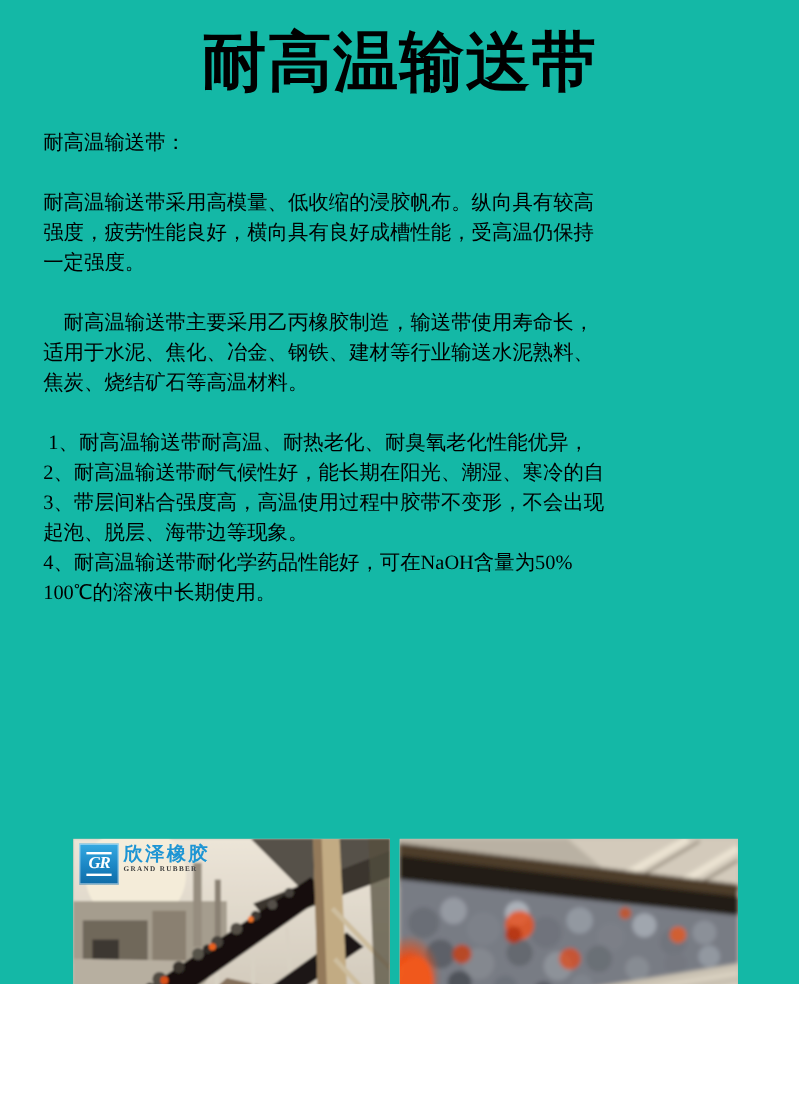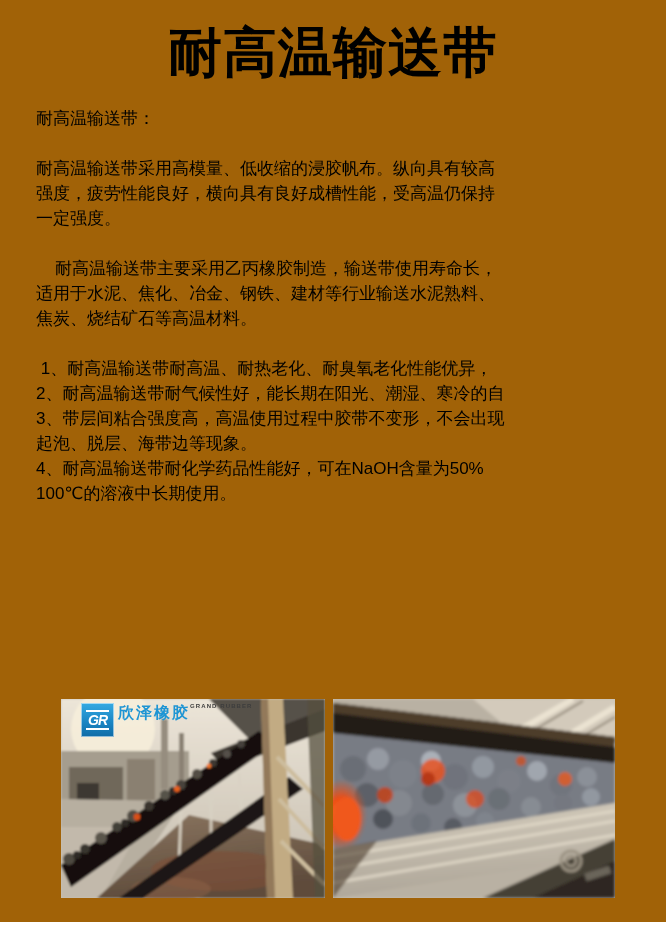--- a/index.html
+++ b/index.html
@@ -1,21 +1,21 @@
 <!DOCTYPE html>
 <html><head>
 <meta charset="utf-8">
 <style>
   html,body{margin:0;padding:0;}
   body{
     width:666px;height:930px;background:#ffffff;
     font-family:"Liberation Sans","DejaVu Sans",sans-serif;
     color:#000;
   }
-  .page{position:relative;width:666px;height:922px;background:#a16207;overflow:hidden;}
+  .page{position:relative;width:666px;height:820px;background:#14b8a6;overflow:hidden;font-family:Liberation Serif, serif;}
 
   
   .title{
     margin:0;padding-top:16px;height:74px;
     font-size:54px;line-height:72px;font-weight:bold;
     text-align:center;letter-spacing:1px;color:#000;
   }
 
   
   .content{
@@ -39,29 +39,28 @@
   .watermark{
     position:absolute;left:5px;top:4px;
     display:flex;align-items:flex-start;gap:4px;
   }
   .logo-box{
     width:33px;height:34px;flex:0 0 auto;
     background:linear-gradient(180deg,#35aae2 0%,#1b86c4 55%,#0f6ba6 100%);
     border-radius:0;
     display:flex;align-items:center;justify-content:center;
     box-shadow:inset 0 0 0 1px rgba(255,255,255,.55);
-    margin-left:15px;
   }
   .monogram{
     font-style:italic;font-weight:bold;color:#fff;
     font-size:14px;line-height:14px;padding:1px 2px;
     border-top:2px solid #fff;border-bottom:2px solid #fff;
     letter-spacing:-1px;
   }
-  .logo-text{display:flex;flex-direction:row;}
+  .logo-text{display:flex;flex-direction:column;}
   .logo-cn{
     font-size:16px;line-height:19px;font-weight:bold;
     color:#1e95d4;letter-spacing:2px;
   }
   .logo-en{
     font-size:6px;line-height:7px;font-weight:bold;
     color:#3d3d3d;letter-spacing:1.1px;
   }
 </style>
 </head>

